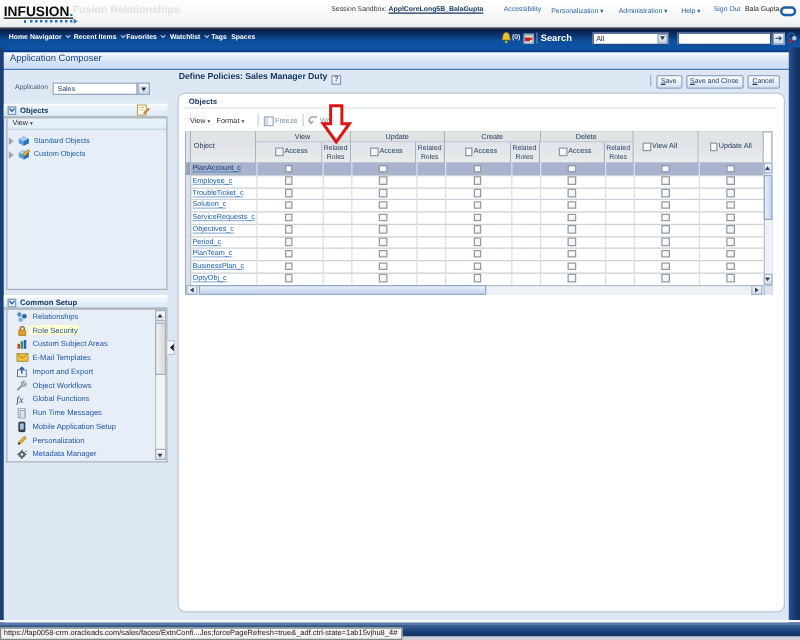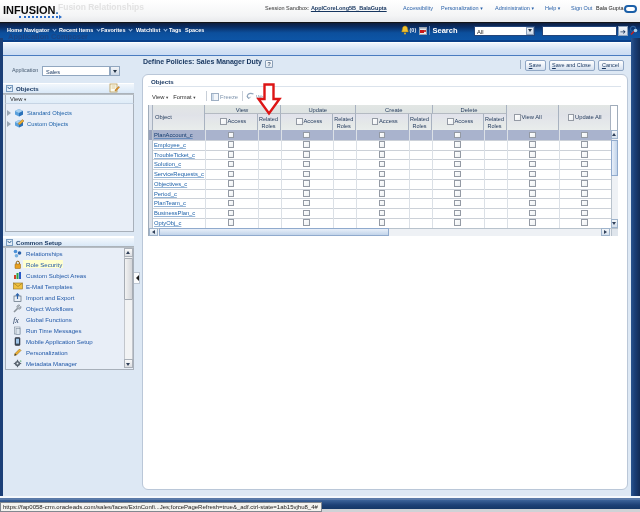--- a/index.html
+++ b/index.html
@@ -14,21 +14,21 @@
 .objlnk{position:absolute;left:154px;font-size:5.8px;color:#1a5fa8;text-decoration:underline;text-decoration-color:rgba(26,95,168,.45);text-decoration-thickness:0.5px;white-space:nowrap;}
 .csitem{position:absolute;left:26px;font-size:6.1px;color:#2058a8;white-space:nowrap;}
 .navitem{color:#fff;font-size:5.5px;font-weight:bold;position:absolute;top:5px;white-space:nowrap;}.crt{display:inline-block;width:3px;height:3px;border-right:1.2px solid #9fc0e8;border-bottom:1.2px solid #9fc0e8;transform:rotate(45deg);margin-left:2px;vertical-align:1px;}
 .toplnk{position:absolute;top:5px;font-size:5.5px;color:#2a62aa;white-space:nowrap;}
 </style></head>
 <body>
 <div id="page">
 
 <div class="abs" style="left:0;top:0;width:640px;height:22px;background:linear-gradient(#ffffff,#f4f5f6 70%,#e9eaec);"></div>
 <div class="abs" style="left:58px;top:2px;font-size:8.5px;color:#e2e2e2;font-weight:bold;">Fusion Relationships</div>
-<div class="abs" style="left:3px;top:4px;font-size:11px;font-weight:bold;color:#0a0a0a;letter-spacing:0px;">INFUSION<span style="color:#1a5fa8;">.</span></div>
+<div class="abs" style="left:3px;top:4px;font-size:11px;font-weight:bold;color:#0a0a0a;letter-spacing:0px;text-decoration:underline;">INFUSION<span style="color:#1a5fa8;">.</span></div>
 <div class="abs" style="left:19px;top:16px;width:39px;height:0;border-top:2px dotted #2a6cc8;"></div>
     <div class="abs" style="left:59px;top:15px;width:0;height:0;border-top:2px solid transparent;border-bottom:2px solid transparent;border-left:3.5px solid #2a6cc8;"></div>
 <div class="toplnk" style="left:265px;color:#333;">Session Sandbox: <span style="color:#16355f;font-weight:bold;text-decoration:underline;">ApplCoreLong5B_BalaGupta</span></div>
 <div class="toplnk" style="left:403px;">Accessibility</div>
 <div class="toplnk" style="left:441px;">Personalization <span style="font-size:5px;">▾</span></div>
 <div class="toplnk" style="left:495px;">Administration <span style="font-size:5px;">▾</span></div>
 <div class="toplnk" style="left:545px;">Help <span style="font-size:5px;">▾</span></div>
 <div class="toplnk" style="left:571px;">Sign Out</div>
 <div class="toplnk" style="left:596px;color:#222;">Bala Gupta</div>
 <div class="abs" style="left:624px;top:5px;width:13px;height:8px;border:2px solid #1a5fa8;border-radius:4px;background:#fff;"></div>
@@ -59,21 +59,21 @@
     <div class="abs" style="left:528px;top:29px;width:0;height:0;border-left:2px solid transparent;border-right:2px solid transparent;border-top:3px solid #223346;"></div>
 <div class="abs" style="left:542px;top:25.5px;width:75px;height:10px;background:#fff;border:1px solid #23457a;"></div>
 <div class="abs" style="left:618px;top:25.5px;width:10px;height:10px;background:linear-gradient(#f4f7fa,#cfdae8);border:1px solid #8aa0bc;color:#16355f;font-size:7px;text-align:center;line-height:9px;">➔</div>
 <svg class="abs" style="left:629px;top:25px;" width="10" height="11" viewBox="0 0 10 11">
       <circle cx="4" cy="4" r="2.6" fill="none" stroke="#2a5c9a" stroke-width="1.2"></circle>
       <line x1="2" y1="9.5" x2="5" y2="6.5" stroke="#c02020" stroke-width="1.6"></line>
       <circle cx="6.5" cy="5.5" r="1.8" fill="#b8d8f0" opacity=".9"></circle>
     </svg>
 
 <div class="abs" style="left:0;top:43px;width:640px;height:12.5px;background:linear-gradient(#f0f5fc,#d5e3f5 55%,#cbdcf3);border-bottom:1.5px solid #4a7cc0;"></div>
-<div class="abs" style="left:8px;top:32px;font-size:7.5px;font-weight:bold;color:#1d4584;">Application Composer</div>
+<div class="abs" style="left:8px;top:42px;font-size:7.5px;font-weight:normal;color:#1d4584;">Application Composer</div>
 
 <div class="abs" style="left:0;top:38px;width:3px;height:465px;background:#1b3f77;"></div>
 <div class="abs" style="left:631px;top:38px;width:9px;height:465px;background:linear-gradient(90deg,#2a558f,#1b3f77 40%,#122c57);"></div>
 <div class="abs" style="left:0;top:495.5px;width:640px;height:2px;background:#f4f8fc;"></div>
     <div class="abs" style="left:0;top:497.5px;width:640px;height:2.5px;background:#5a7aa8;"></div>
     <div class="abs" style="left:0;top:500px;width:640px;height:9.5px;background:linear-gradient(#3c639a,#1c4076 50%,#123463);"></div>
 <div class="abs" style="left:0;top:509px;width:640px;height:3px;background:#cfd2d6;"></div>
 
 <div class="abs" style="left:12px;top:67px;font-size:5.4px;color:#44586e;">Application</div>
 <div class="abs" style="left:42px;top:65.5px;width:68px;height:10.5px;background:#fff;border:1px solid #91a7c0;font-size:5.6px;color:#16355f;padding:2px 0 0 3px;">Sales</div>

